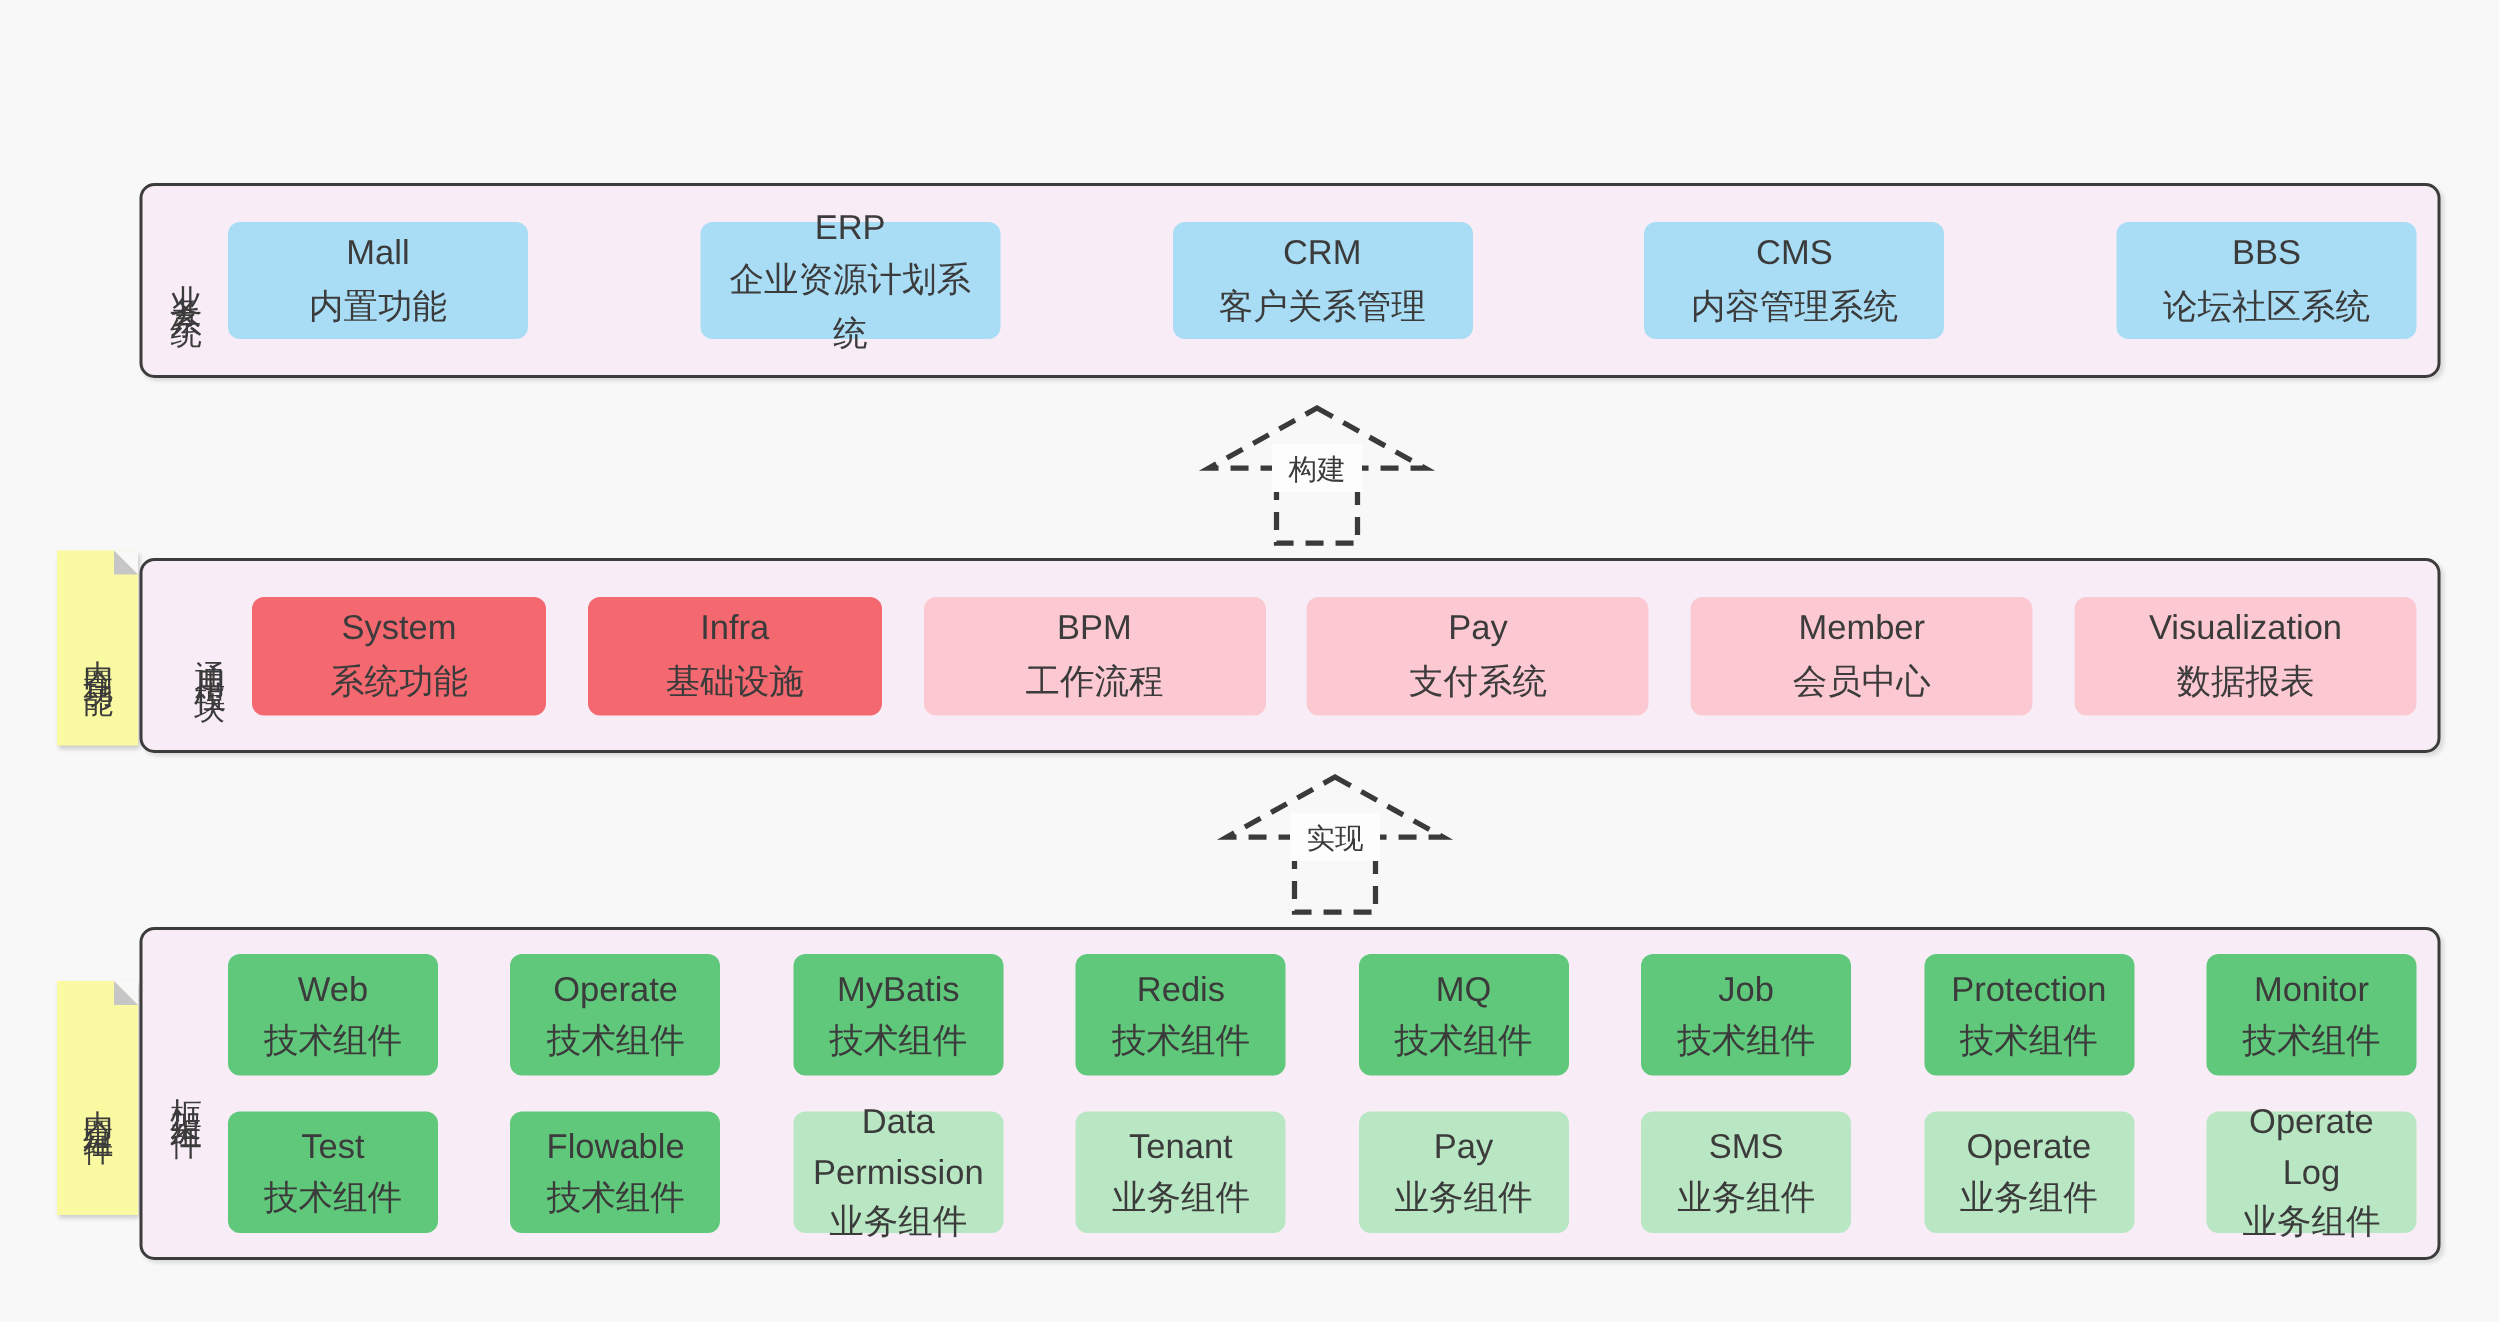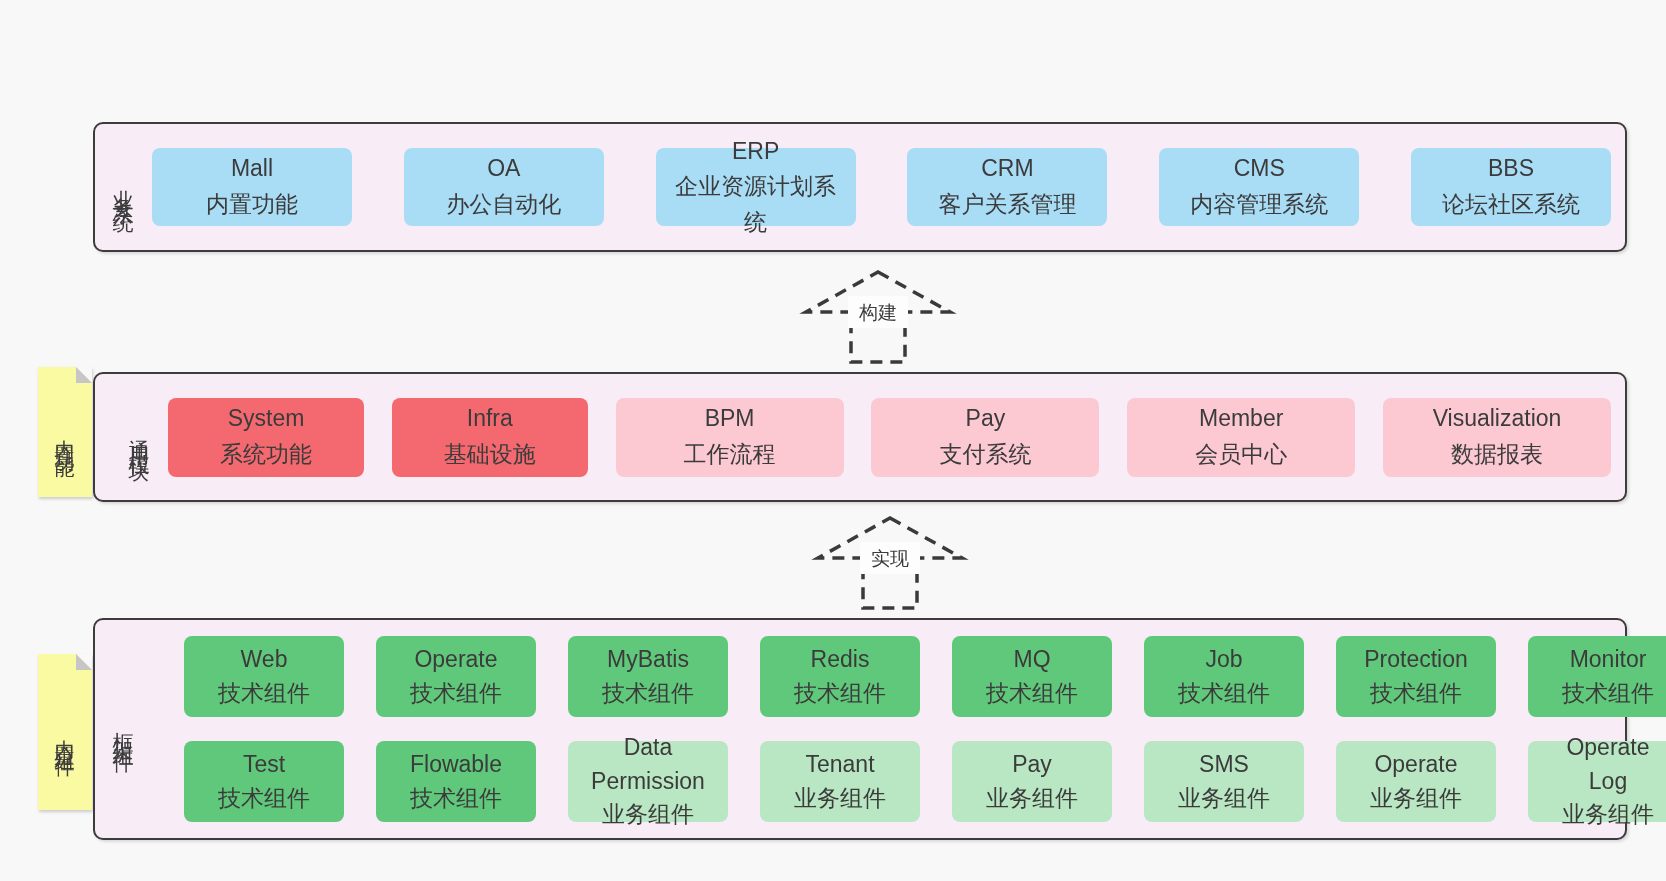--- a/index.html
+++ b/index.html
@@ -32,21 +32,21 @@
   .fw-row{display:flex;justify-content:space-between;}
   .node{
     border-radius:8px;display:flex;flex-direction:column;align-items:center;
     justify-content:center;text-align:center;font-size:23px;line-height:1.55;
     box-sizing:border-box;padding:4px 10px;
   }
   .node .t,.node .s{display:block;}
   .node.blue{width:200px;height:78px;background:#a9dcf5;}
   .node.red{width:196px;height:79px;background:#f4696f;}
   .node.pink{width:228px;height:79px;background:#fcc9d3;}
-  .node.green{width:160px;height:81px;background:#60c87b;padding:4px 18px;line-height:1.45;margin-left:32px;}
+  .node.green{width:140px;height:81px;background:#60c87b;padding:4px 18px;line-height:1.45;}
   .node.green-light{background:#bae7c3;}
   .note{
     position:absolute;left:38px;width:54px;background:#fafaa2;
     box-shadow:1px 2px 3px rgba(0,0,0,.18);
     display:flex;align-items:center;justify-content:center;
   }
   #note-modules{top:367px;height:130px;}
   #note-framework{top:654px;height:156px;}
   .note::before{ 
     content:"";position:absolute;top:0;right:0;width:0;height:0;
@@ -74,24 +74,20 @@
 </style>
 </head>
 <body>
 
 <section class="panel" id="layer-business">
   <div class="layer-label">业务系统</div>
   <div class="boxes">
     <div class="node blue">
       <span class="t">Mall</span>
       <span class="s">内置功能</span>
-    </div>
-    <div class="node blue">
-      <span class="t">OA</span>
-      <span class="s">办公自动化</span>
     </div>
     <div class="node blue">
       <span class="t">ERP</span>
       <span class="s">企业资源计划系统</span>
     </div>
     <div class="node blue">
       <span class="t">CRM</span>
       <span class="s">客户关系管理</span>
     </div>
     <div class="node blue">

